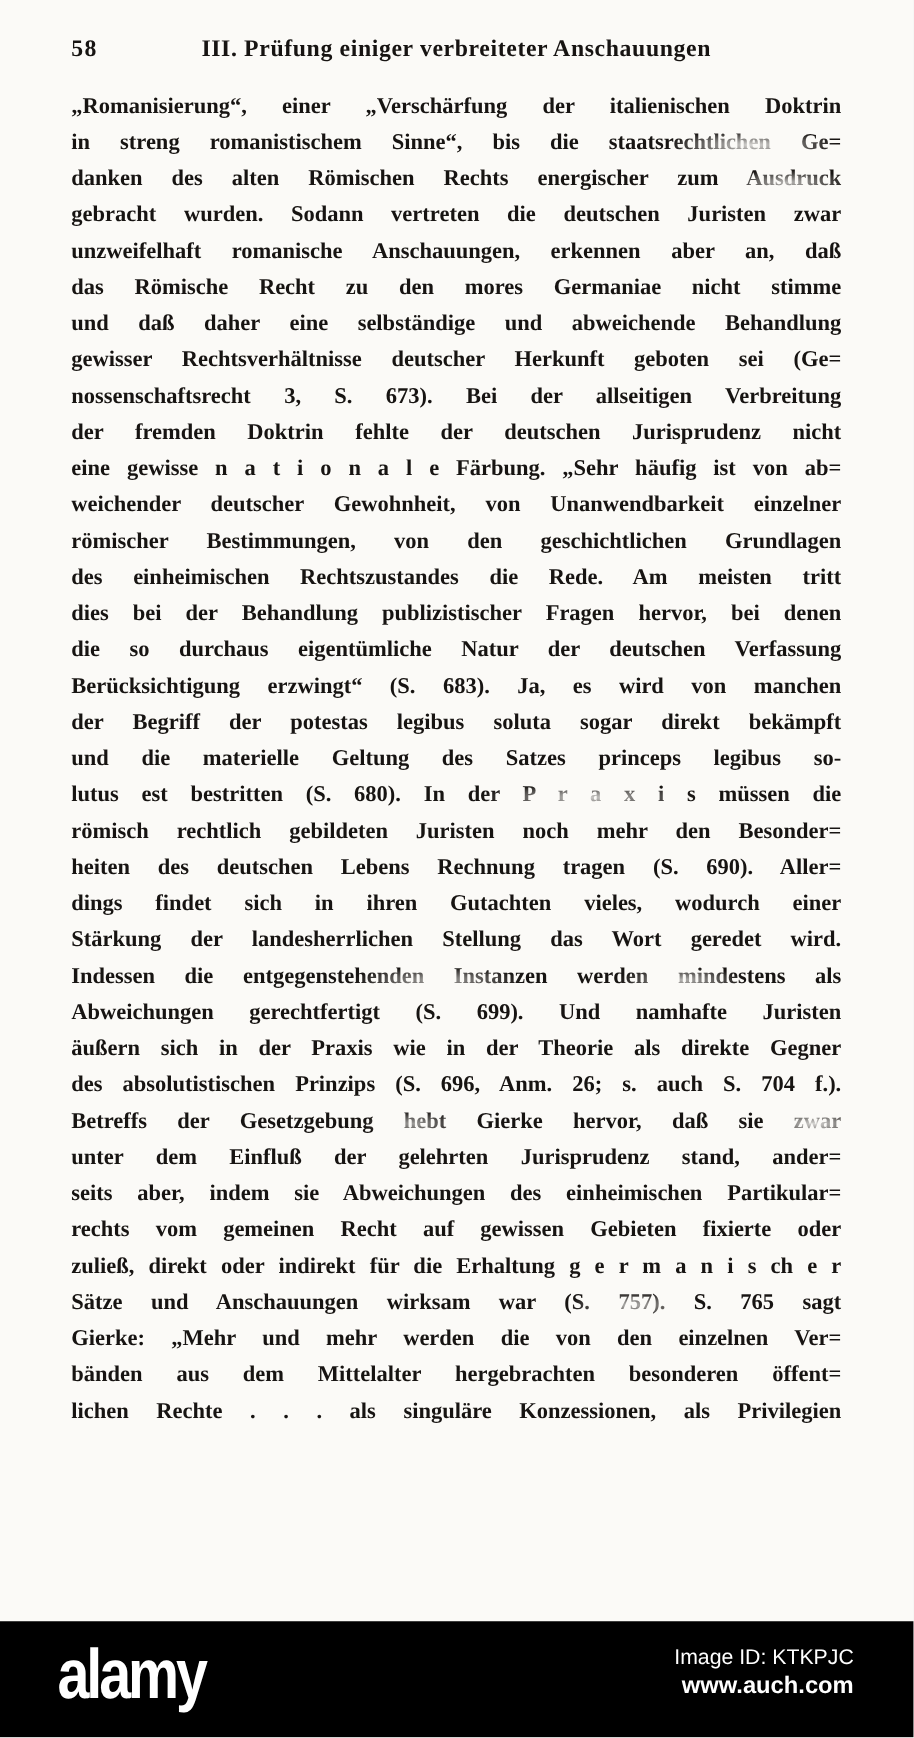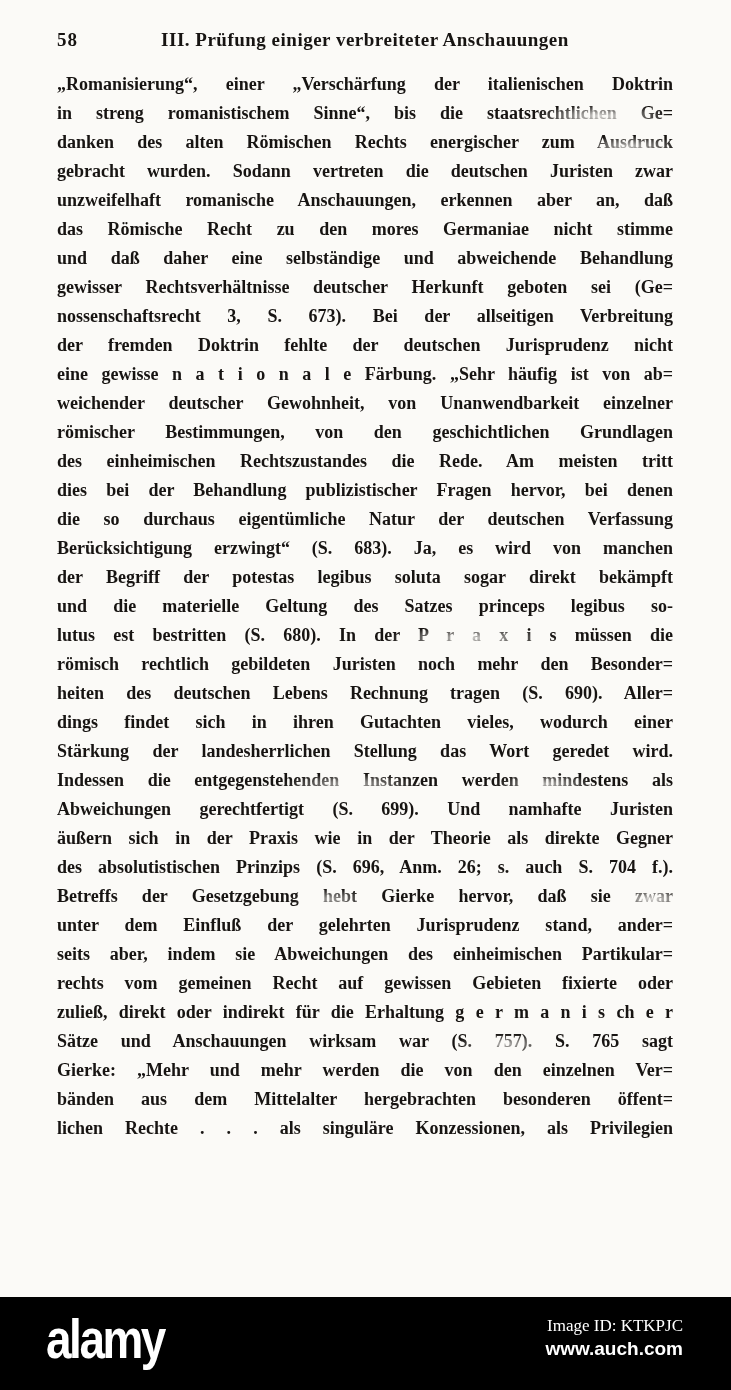--- a/index.html
+++ b/index.html
@@ -68,21 +68,21 @@
     transform:scaleX(.82);
     transform-origin:left center;
     line-height:56px;
   }
   .alamy-right{
     position:absolute;right:48px;top:18px;
     text-align:right;color:#ffffff;
   }
   .alamy-id{
     display:block;
-    font-size:17px;line-height:22px;font-weight:400;font-family:Liberation Serif, serif;
+    font-size:17px;line-height:22px;font-weight:400;
   }
   .alamy-url{
     display:block;
     font-size:19px;line-height:24px;font-weight:700;
   }
 </style>
 </head>
 <body>
 
 <div class="stage">

